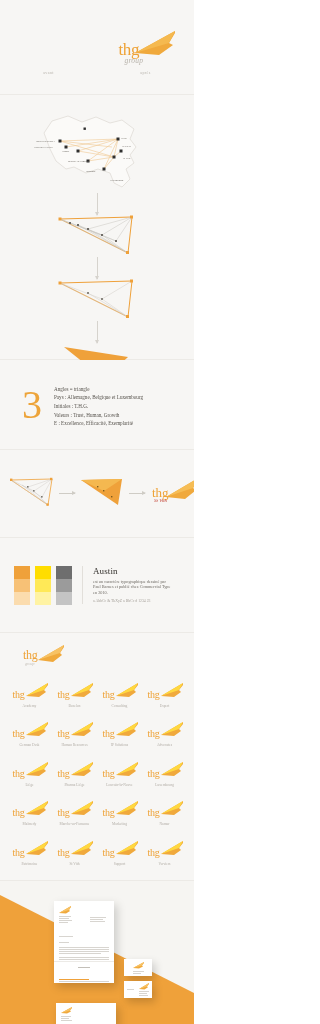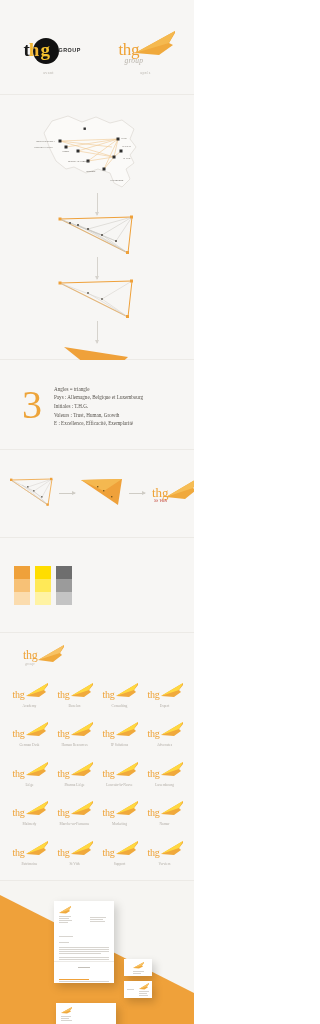--- a/index.html
+++ b/index.html
@@ -333,26 +333,20 @@
   }
 </style>
 </head>
 <body>
 
 <div class="page">
 
   <div class="section" id="sec-before-after">
 
     <div class="logo-cell">
-      <div class="old-logo">
-        <div class="old-disc"></div>
-        <div class="old-th">t<span class="amber">h</span></div>
-        <div class="old-g">g</div>
-        <div class="old-group">GROUP</div>
-      </div>
       <div class="cell-caption">avant</div>
     </div>
 
     <div class="logo-cell">
       <div class="new-logo">
         <svg width="40" height="26">
           <polygon points="0,22 40,0 40,2 34,12 38,14 24,24" fill="#F0A93C"></polygon>
           <polygon points="0,22 40,0 34,12" fill="#F5B94F"></polygon>
         </svg>
         <div class="new-thg">thg</div>
@@ -525,20 +519,26 @@
         <div class="sw-chip" style="background:#FFE957"></div>
         <div class="sw-chip" style="background:#FFF3A3"></div>
       </div>
       <div class="sw-col">
         <div class="sw-chip" style="background:#6E6E6E"></div>
         <div class="sw-chip" style="background:#9B9B9B"></div>
         <div class="sw-chip" style="background:#C4C4C4"></div>
       </div>
     </div>
 
+    <div class="type-block">
+      <div class="type-name">Austin</div>
+      <div class="type-desc">est un caractère typographique dessiné par Paul Barnes et publié chez Commercial Type en 2010.</div>
+      <div class="type-meta">a AbbCc &amp; TkXyZ
+a BbCc d 1234 23</div>
+    </div>
   </div>
 
   <div class="section" id="sec-grid">
 
     <div class="grid-lead">
       <div class="mini-logo" style="width:48px;height:26px">
         <svg width="26" height="18" style="left:18px">
           <polygon points="0,15 26,0 26,2 22,8 24,10 15,17" fill="#F0A93C"></polygon>
           <polygon points="0,15 26,0 22,8" fill="#F7C264"></polygon>
         </svg>

